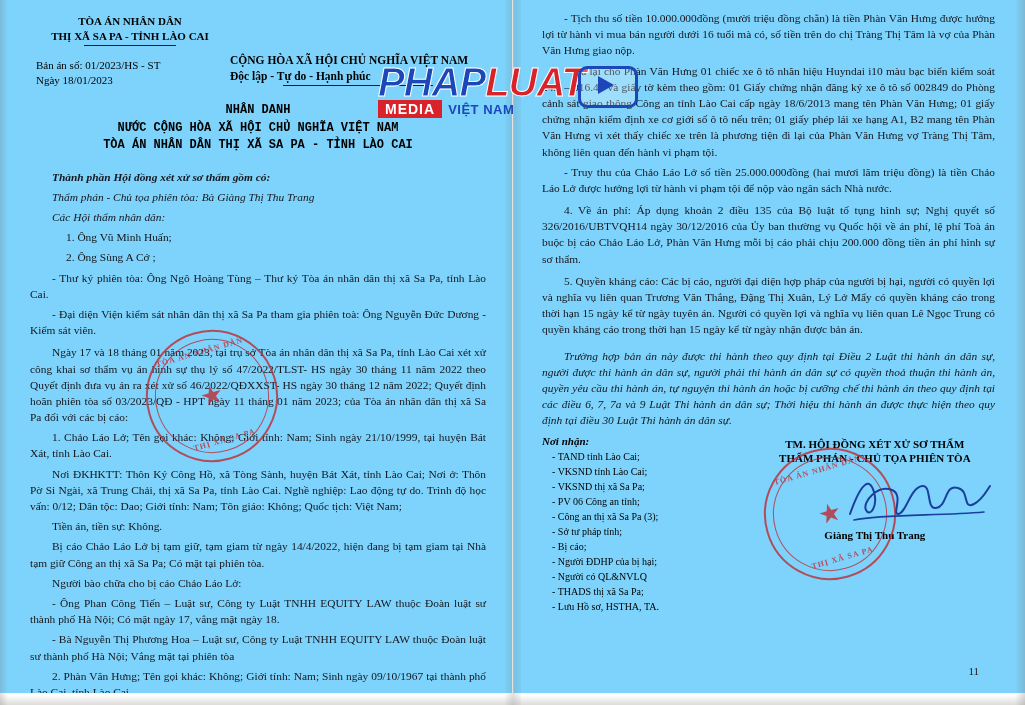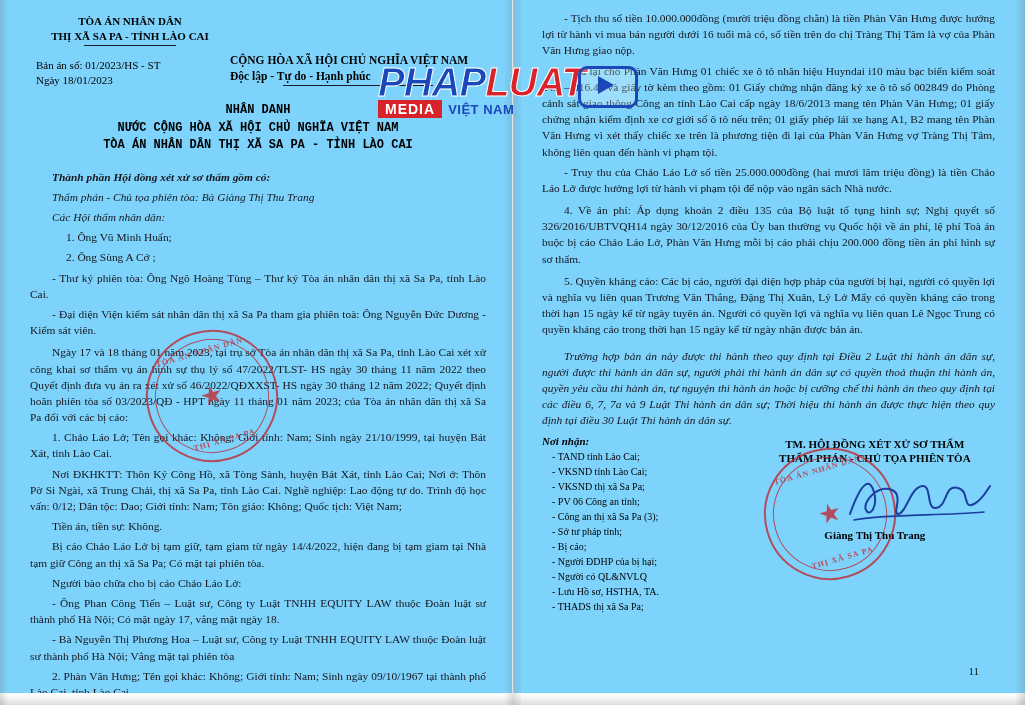--- a/index.html
+++ b/index.html
@@ -218,22 +218,22 @@
         <div class="recv-list">
           <div>- TAND tỉnh Lào Cai;</div>
           <div>- VKSND tỉnh Lào Cai;</div>
           <div>- VKSND thị xã Sa Pa;</div>
           <div>- PV 06 Công an tỉnh;</div>
           <div>- Công an thị xã Sa Pa (3);</div>
           <div>- Sở tư pháp tỉnh;</div>
           <div>- Bị cáo;</div>
           <div>- Người ĐDHP của bị hại;</div>
           <div>- Người có QL&amp;NVLQ</div>
+          <div>- THADS thị xã Sa Pa;</div>
           <div>- Lưu Hồ sơ, HSTHA, TA.</div>
-          <div>- THADS thị xã Sa Pa;</div>
         </div>
       </div>
       <div class="right sig-block">
         <div class="t11 b">TM. HỘI ĐỒNG XÉT XỬ SƠ THẨM</div>
         <div class="t11 b">THẨM PHÁN - CHỦ TỌA PHIÊN TÒA</div>
         <div style="height:62px;"></div>
         <div class="t11 b">Giàng Thị Thu Trang</div>
       </div>
     </div>
 

